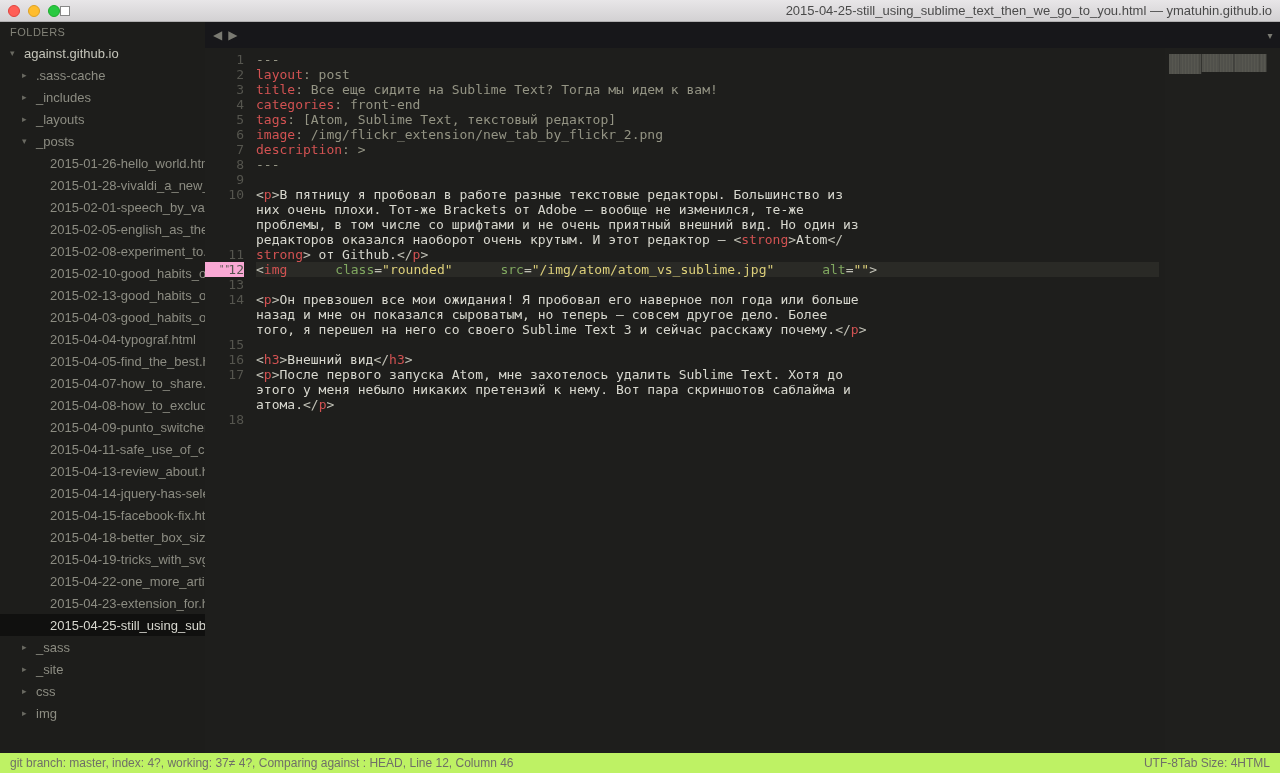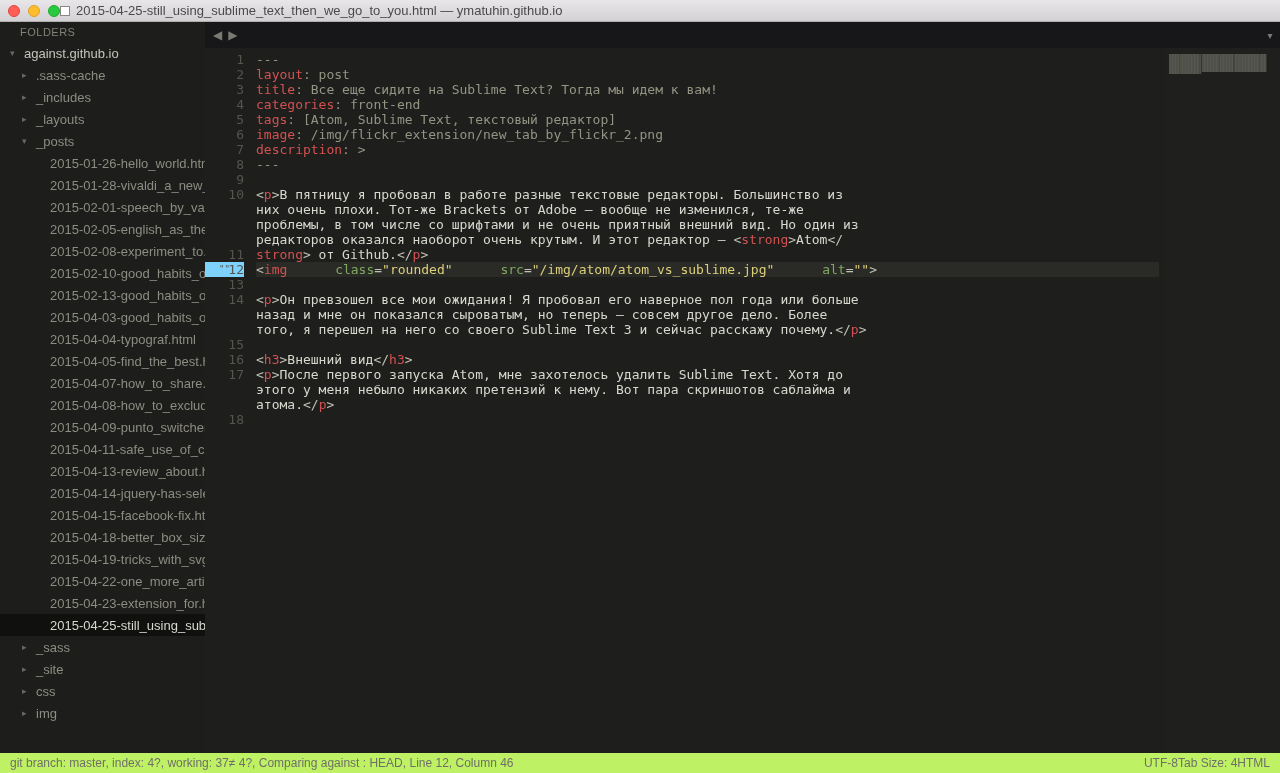--- a/index.html
+++ b/index.html
@@ -3,25 +3,25 @@
 <meta charset="utf-8">
 <style>
   * { margin:0; padding:0; box-sizing:border-box; }
   body { width:1280px; height:773px; background:#1d1d1b; font-family:"Helvetica Neue",Arial,sans-serif; font-size:12px; color:#a5a5a0; overflow:hidden; }
   .titlebar { height:22px; background:linear-gradient(#e8e6e8,#d3d1d3); display:flex; align-items:center; padding:0 8px; border-bottom:1px solid #b0afb0; }
   .traffic { display:flex; gap:8px; }
   .dot { width:12px; height:12px; border-radius:50%; }
   .dot.red { background:#ff5f57; border:1px solid #e0443e; }
   .dot.yellow { background:#ffbd2e; border:1px solid #dea123; }
   .dot.green { background:#28c940; border:1px solid #1dac2c; }
-  .titlecenter { flex:1; text-align:center; color:#4a4a4a; font-size:13px; display:flex; align-items:center; justify-content:flex-start; gap:6px; }
+  .titlecenter { flex:1; text-align:center; color:#4a4a4a; font-size:13px; display:flex; align-items:center; justify-content:space-between; gap:6px; }
   .title-icon { width:10px; height:10px; border:1px solid #888; background:#fff; }
   .main { display:flex; height:731px; }
   .sidebar { width:205px; background:#1d1d1b; overflow:hidden; }
-  .sidebar-header { padding:4px 20px; color:#828278; font-size:11px; letter-spacing:.5px; }
+  .sidebar-header { padding:4px 10px; color:#828278; font-size:11px; letter-spacing:.5px; }
   .tree { font-size:13px; color:#8c8c82; }
   .tree-row { display:flex; align-items:center; height:22px; padding-left:10px; white-space:nowrap; overflow:hidden; }
   .tree-row.lvl1 { padding-left:22px; }
   .tree-row.file { padding-left:50px; }
   .tree-row.selected { background:#10100f; color:#d8d8d0; }
   .tree-row.project { color:#c5c5ba; }
   .arrow { display:inline-block; width:10px; margin-right:4px; color:#6a6a62; font-size:9px; }
   .editor-area { flex:1; display:flex; flex-direction:column; background:#1e1e1c; }
   .tabbar { height:26px; display:flex; align-items:stretch; background:#17171a; }
   .navarrows { display:flex; align-items:center; padding:0 8px; gap:6px; color:#7a7a72; font-size:12px; }
@@ -148,21 +148,21 @@
           <div>5</div>
           <div>6</div>
           <div>7</div>
           <div>8</div>
           <div>9</div>
           <div>10</div>
           <div>&nbsp;</div>
           <div>&nbsp;</div>
           <div>&nbsp;</div>
           <div>11</div>
-          <div style="background: #7dd3fc;">12</div>
+          <div style="background: #f9a8d4;">12</div>
           <div>13</div>
           <div>14</div>
           <div>&nbsp;</div>
           <div>&nbsp;</div>
           <div>15</div>
           <div>16</div>
           <div>17</div>
           <div>&nbsp;</div>
           <div>&nbsp;</div>
           <div>18</div>

